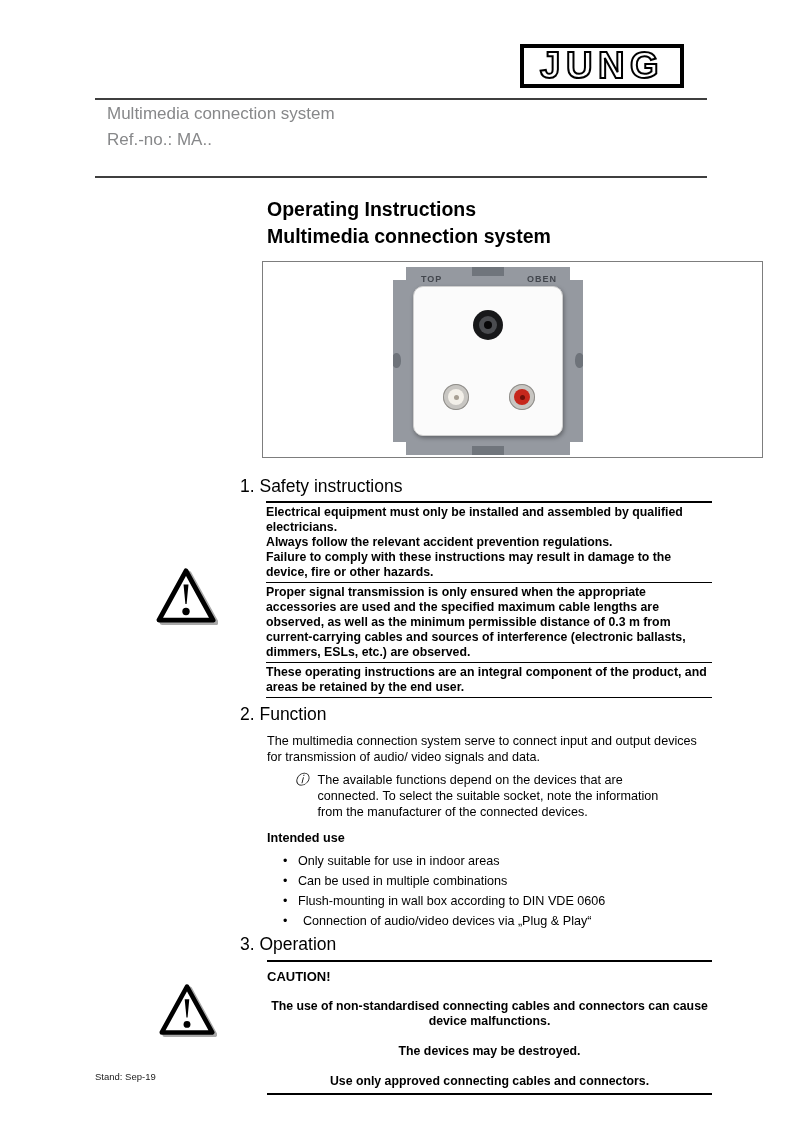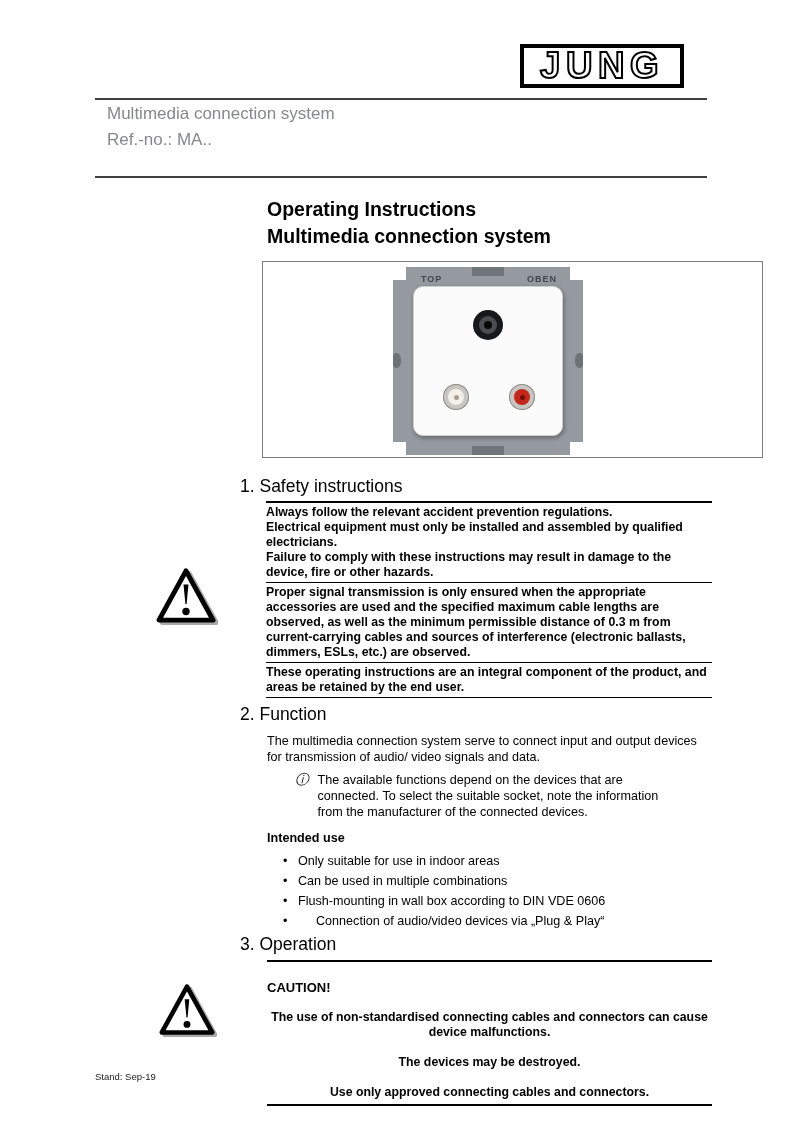--- a/index.html
+++ b/index.html
@@ -96,21 +96,21 @@
   .note-icon { font-family:"Liberation Serif", serif; font-style:italic;
                font-size:13.5px; margin-right:9px; line-height:16px; }
   .note-text { flex:1; }
   .intended { margin-top:10px; font-weight:bold; }
   .bullets { margin-top:7px; }
   .bullet-row { display:flex; margin:0 0 4px 16px; }
   .bullet-dot { width:15px; }
 
   .sec-operation { top:934px; }
   .caution-box {
-    margin:6px 0 0 27px; width:445px; padding:18px 0 4px;
+    margin:6px 0 0 27px; width:445px; padding:7px 0 4px;
     border-top:2px solid #000; border-bottom:2px solid #000; font-weight:bold;
   }
   .caution-title { font-size:13px; margin:0 0 5px 0; }
   .caution-line { margin:15px 0 0 0; font-size:12.3px; line-height:15px;text-align:center; }
 
   
   .warn { position:absolute; }
   .warn-1 { left:154px; top:566px; width:64px; height:59px; }
   .warn-2 { left:157px; top:982px; width:60px; height:55px; }
 
@@ -175,22 +175,22 @@
     <path d="M52 8 L96 88 L8 88 Z" fill="none" stroke="#a9a9a9" stroke-width="8" stroke-linejoin="round" transform="translate(5,4)"></path>
     <path d="M52 8 L96 88 L8 88 Z" fill="#ffffff" stroke="#000000" stroke-width="8" stroke-linejoin="round"></path>
     <path d="M48 30 L56 30 L53 62 L51 62 Z" fill="#000000"></path>
     <circle cx="52" cy="74" r="6" fill="#000000"></circle>
   </svg>
 
   <div class="section sec-safety">
     <h2 class="section-h">1. Safety instructions</h2>
     <div class="safety-body">
       <div class="safety-group">
+        <p>Electrical equipment must only be installed and assembled by qualified electricians.</p>
         <p>Always follow the relevant accident prevention regulations.</p>
-        <p>Electrical equipment must only be installed and assembled by qualified electricians.</p>
         <p>Failure to comply with these instructions may result in damage to the device, fire or other hazards.</p>
       </div>
       <div class="safety-group">
         <p>Proper signal transmission is only ensured when the appropriate accessories are used and the specified maximum cable lengths are observed, as well as the minimum permissible distance of 0.3 m from current-carrying cables and sources of interference (electronic ballasts, dimmers, ESLs, etc.) are observed.</p>
       </div>
       <div class="safety-group">
         <p>These operating instructions are an integral component of the product, and areas be retained by the end user.</p>
       </div>
     </div>
   </div>
@@ -212,21 +212,21 @@
         <div class="bullet-row">
           <span class="bullet-dot">•</span>
           <span>Can be used in multiple combinations</span>
         </div>
         <div class="bullet-row">
           <span class="bullet-dot">•</span>
           <span>Flush-mounting in wall box according to DIN VDE 0606</span>
         </div>
         <div class="bullet-row">
           <span class="bullet-dot">•</span>
-          <span style="margin-left:18px;">Connection of audio/video devices via „Plug &amp; Play“</span>
+          <span style="margin-left:5px;">Connection of audio/video devices via „Plug &amp; Play“</span>
         </div>
       </div>
     </div>
   </div>
 
   <svg class="warn warn-2" viewBox="0 0 104 96">
     <path d="M52 8 L96 88 L8 88 Z" fill="none" stroke="#a9a9a9" stroke-width="8" stroke-linejoin="round" transform="translate(5,4)"></path>
     <path d="M52 8 L96 88 L8 88 Z" fill="#ffffff" stroke="#000000" stroke-width="8" stroke-linejoin="round"></path>
     <path d="M48 30 L56 30 L53 62 L51 62 Z" fill="#000000"></path>
     <circle cx="52" cy="74" r="6" fill="#000000"></circle>

